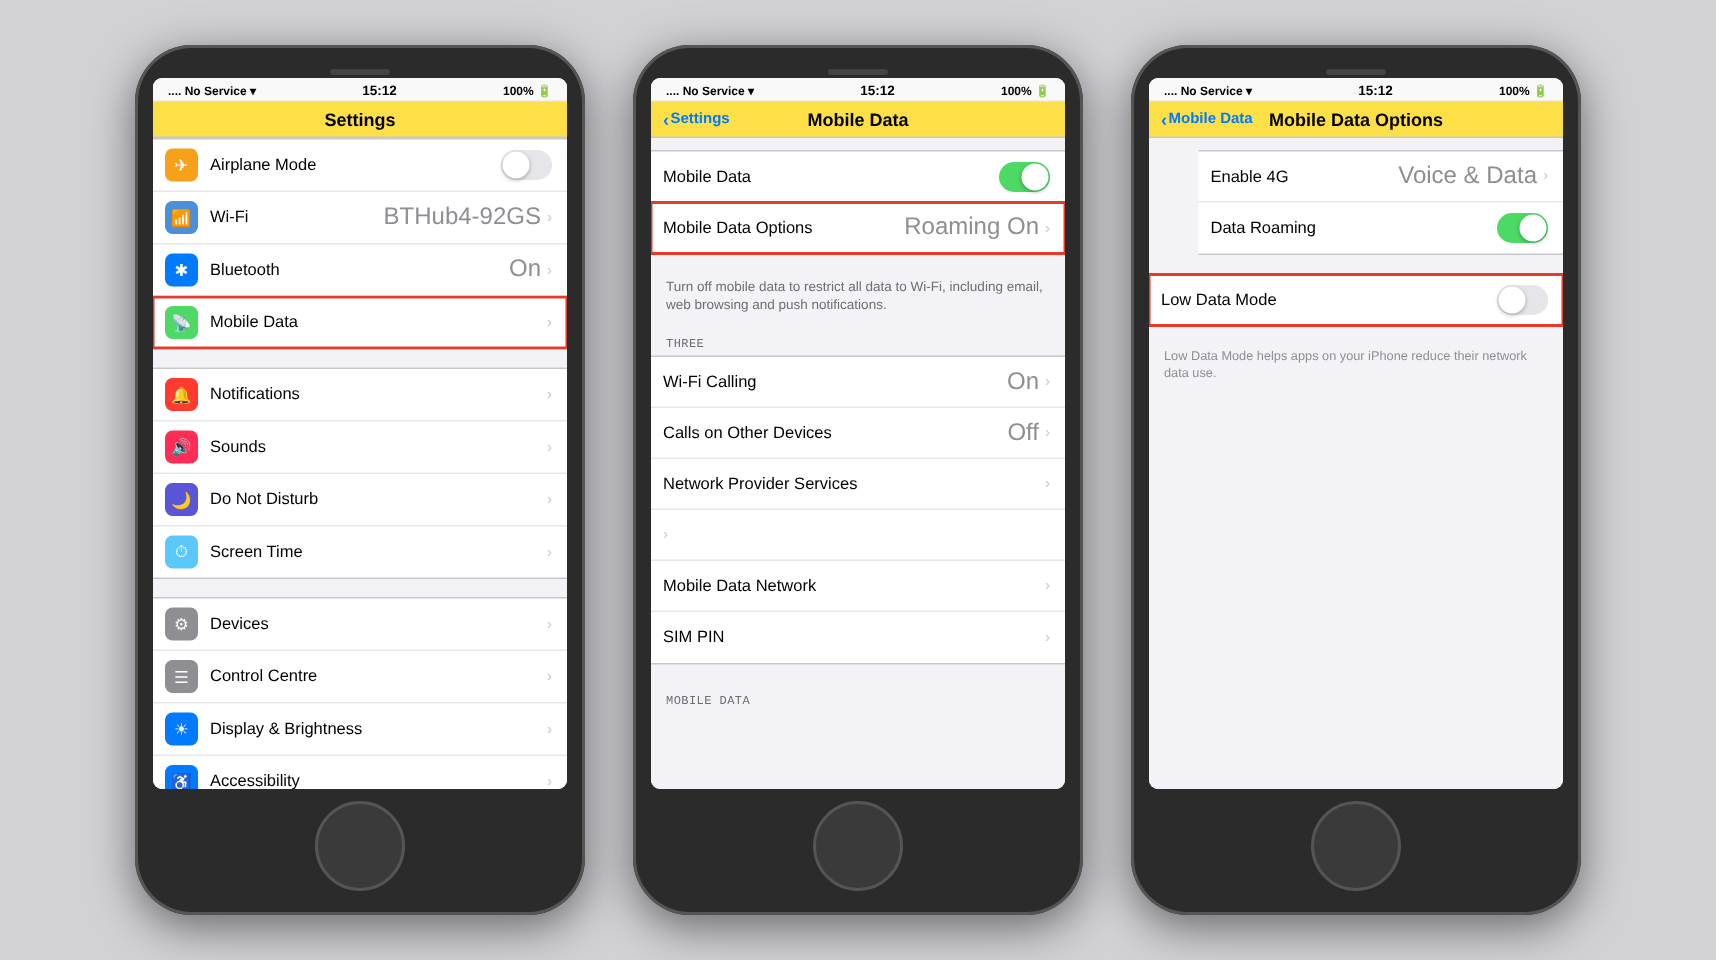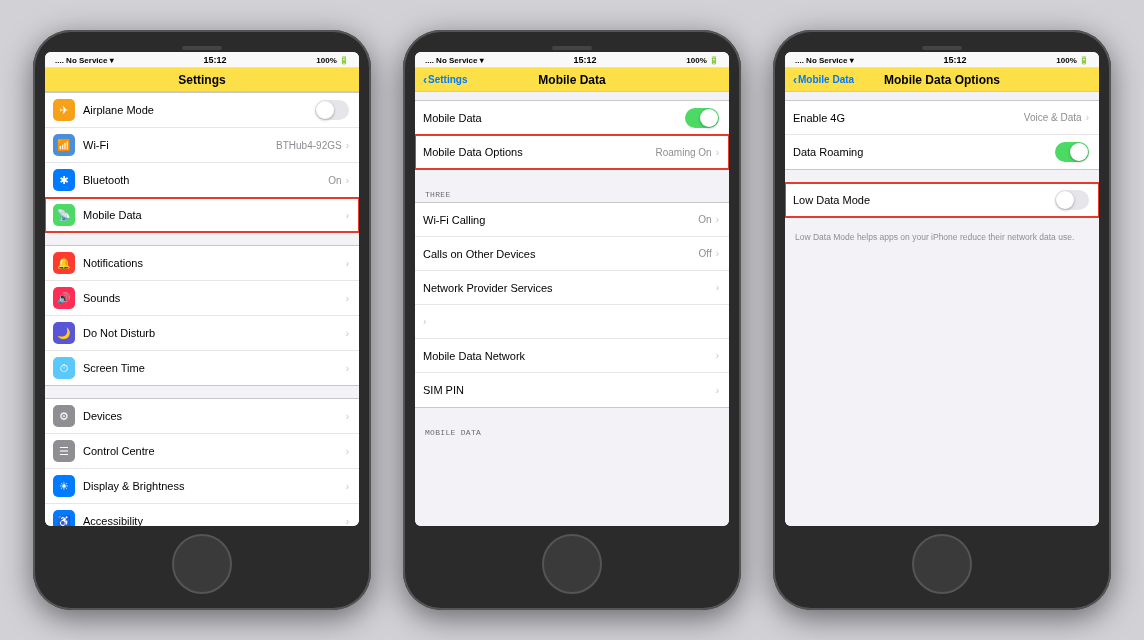--- a/index.html
+++ b/index.html
@@ -9,21 +9,21 @@
       justify-content: center;
       align-items: center;
       width: 1144px;
       height: 640px;
       font-family: -apple-system, 'Helvetica Neue', Helvetica, Arial, sans-serif;
       gap: 32px;
     }
 
     
     .phone {
-      width: 338px;
+      width: 300px;
       height: 580px;
       background: #2b2b2b;
       border-radius: 38px;
       padding: 12px;
       box-shadow: inset 0 0 0 2px #555, 0 8px 30px rgba(0,0,0,0.5);
       display: flex;
       flex-direction: column;
       position: relative;
     }
     .phone-screen {
@@ -127,21 +127,21 @@
       flex-shrink: 0;
       font-size: 11px;
       color: #fff;
     }
     .row-label {
       flex: 1;
       font-size: 11px;
       color: #000;
     }
     .row-value {
-      font-size: 10px;
+      font-size: 16px;
       color: #8e8e93;
       margin-right: 4px;
     }
     .row-chevron {
       color: #c7c7cc;
       font-size: 10px;
     }
 
     
     .toggle {
@@ -313,20 +313,21 @@
               <div class="toggle-knob"></div>
             </div>
         </div>
         <div class="settings-row highlight-row">
           <span class="row-label">Mobile Data Options</span>
           <span class="row-value">Roaming On</span>
           <span class="row-chevron">›</span>
         </div>
       </div>
 
+      <div class="info-text">Turn off mobile data to restrict all data to Wi-Fi, including email, web browsing and push notifications.</div>
 
       <div class="section-header">THREE</div>
       <div class="settings-group">
         <div class="settings-row">
           <span class="row-label">Wi-Fi Calling</span>
           <span class="row-value">On</span>
           <span class="row-chevron">›</span>
         </div>
         <div class="settings-row">
           <span class="row-label">Calls on Other Devices</span>
@@ -368,21 +369,21 @@
     <div class="nav-bar">
       <div class="nav-back">
         <span class="nav-back-chevron">‹</span>
         <span>Mobile Data</span>
       </div>
       <span>Mobile Data Options</span>
     </div>
 
     <div class="settings-list">
 
-      <div class="settings-group" style="margin-top:8px;">
+      <div class="settings-group" style="margin-top:8px;margin-left:33px;">
         <div class="settings-row">
           <span class="row-label">Enable 4G</span>
           <span class="row-value">Voice &amp; Data</span>
           <span class="row-chevron">›</span>
         </div>
         <div class="settings-row">
           <span class="row-label">Data Roaming</span>
           <div class="toggle on">
               <div class="toggle-knob"></div>
             </div>

